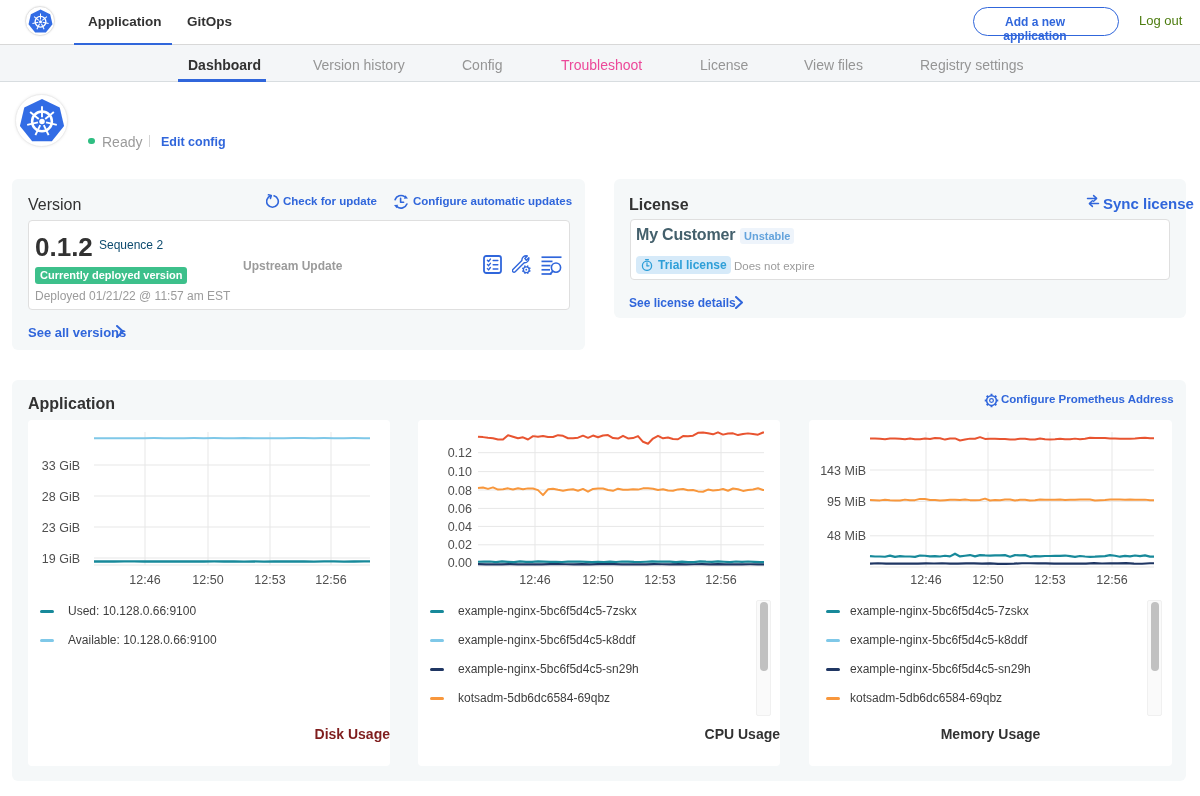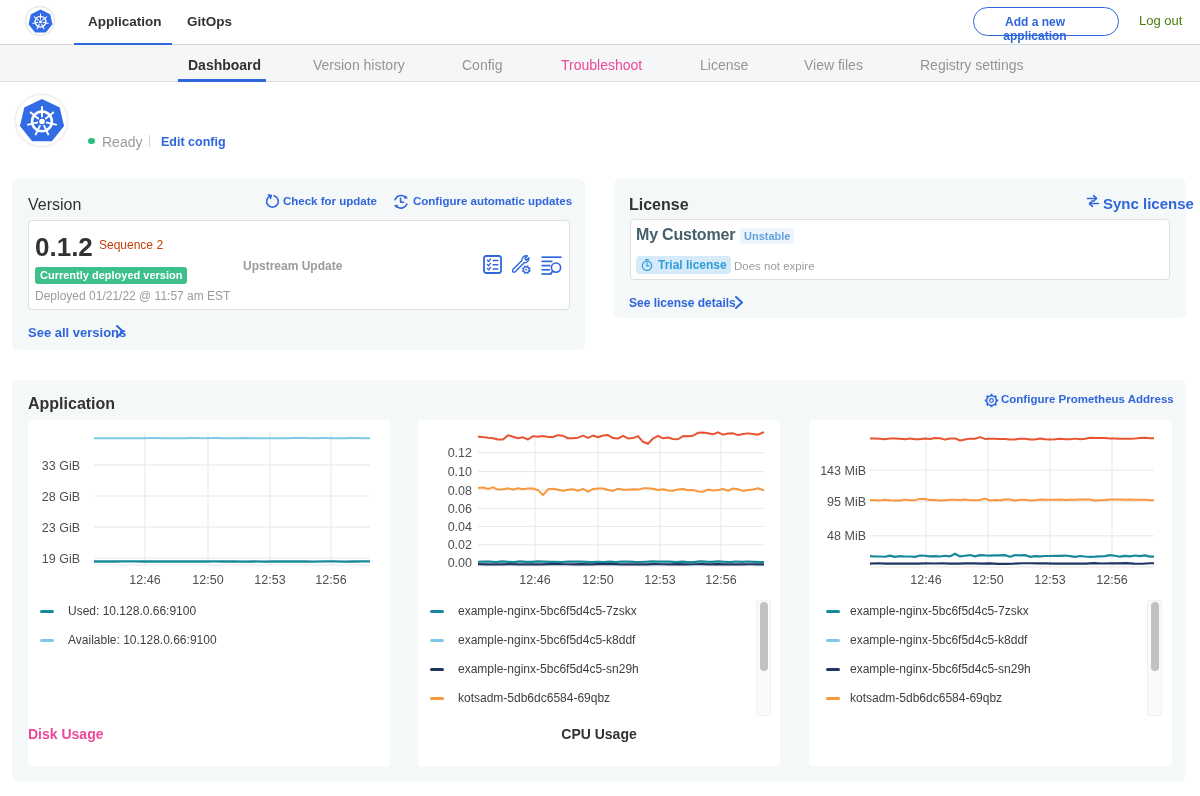--- a/index.html
+++ b/index.html
@@ -65,21 +65,21 @@
 <svg style="position:absolute;left:393px;top:193px" width="16" height="16" viewBox="0 0 16 16" fill="none">
       <path d="M2.1 6.65 A 6.3 6.3 0 0 1 11.6 3.64" stroke="#3066db" stroke-width="1.6" stroke-linecap="round"></path>
       <path d="M13.9 10.95 A 6.3 6.3 0 0 1 3.95 13.63" stroke="#3066db" stroke-width="1.6" stroke-linecap="round"></path>
       <path d="M12.4 2.2 L15.0 5.4 L10.9 5.8 Z" fill="#3066db"></path>
       <path d="M3.6 15.3 L1.0 12.1 L5.1 11.7 Z" fill="#3066db"></path>
       <path d="M7.6 5.4 V9.3 H10.6" stroke="#3066db" stroke-width="1.6" stroke-linecap="round" stroke-linejoin="round"></path>
     </svg>
 <div class="abs" style="left:413px;top:195px;font-size:11.5px;font-weight:bold;color:#3066db">Configure automatic updates</div>
 <div class="whitebox" style="left:28px;top:220px;width:542px;height:90px"></div>
 <div class="abs" style="left:35px;top:232px;font-size:26px;font-weight:bold;color:#323232">0.1.2</div>
-<div class="abs" style="left:99px;top:237.5px;font-size:12px;color:#c2410c">Sequence 2</div>
+<div class="abs" style="left:99px;top:237.5px;font-size:12px;color:#0c4a6e">Sequence 2</div>
 <div class="abs" style="left:35px;top:267px;height:17px;padding:0 5px;background:#3dc08b;border-radius:3px;font-size:11px;font-weight:bold;color:#fff;line-height:17px;display:inline-block">Currently deployed version</div>
 <div class="abs" style="left:35px;top:289px;font-size:12px;color:#9b9b9b">Deployed 01/21/22 @ 11:57 am EST</div>
 <div class="abs" style="left:243px;top:258.5px;font-size:12px;font-weight:bold;color:#9b9b9b">Upstream Update</div>
 <svg style="position:absolute;left:483px;top:255px" width="19" height="19" viewBox="0 0 19 19" fill="none">
       <rect x="1" y="1" width="17" height="17" rx="2.2" stroke="#3066db" stroke-width="1.8"></rect>
       <path d="M4.4 5.2 l1.2 1.3 1.8-2.4" stroke="#3066db" stroke-width="1.4" stroke-linecap="round" stroke-linejoin="round"></path>
       <path d="M4.4 9.4 l1.2 1.3 1.8-2.4" stroke="#3066db" stroke-width="1.4" stroke-linecap="round" stroke-linejoin="round"></path>
       <path d="M4.4 13.6 l1.2 1.3 1.8-2.4" stroke="#3066db" stroke-width="1.4" stroke-linecap="round" stroke-linejoin="round"></path>
       <line x1="10.2" y1="5.6" x2="14.8" y2="5.6" stroke="#3066db" stroke-width="1.5" stroke-linecap="round"></line>
       <line x1="10.2" y1="9.8" x2="14.8" y2="9.8" stroke="#3066db" stroke-width="1.5" stroke-linecap="round"></line>
@@ -172,21 +172,21 @@
         <text x="180" y="164" text-anchor="middle" font-size="12.5" fill="#4f4f4f" font-family="Liberation Sans, sans-serif">12:50</text>
         <text x="242" y="164" text-anchor="middle" font-size="12.5" fill="#4f4f4f" font-family="Liberation Sans, sans-serif">12:53</text>
         <text x="303" y="164" text-anchor="middle" font-size="12.5" fill="#4f4f4f" font-family="Liberation Sans, sans-serif">12:56</text>
         <polyline points="66.0,18.19 76.0,18.21 86.0,18.30 96.0,18.19 106.0,18.20 116.0,18.22 126.0,18.12 136.0,18.20 146.0,18.23 156.0,18.27 166.0,18.10 176.0,18.15 186.0,18.10 196.0,18.27 206.0,18.25 216.0,18.09 226.0,18.32 236.0,18.31 246.0,18.24 256.0,18.23 266.0,18.12 276.0,18.08 286.0,18.21 296.0,18.09 306.0,18.13 316.0,18.14 326.0,18.09 336.0,18.19 342.0,18.19" fill="none" stroke="#7fc8e8" stroke-width="2" stroke-linejoin="round"></polyline>
         <polyline points="66.0,141.49 76.0,141.54 86.0,141.54 96.0,141.41 106.0,141.38 116.0,141.47 126.0,141.45 136.0,141.57 146.0,141.55 156.0,141.52 166.0,141.51 176.0,141.54 186.0,141.41 196.0,141.49 206.0,141.42 216.0,141.60 226.0,141.39 236.0,141.58 246.0,141.40 256.0,141.54 266.0,141.46 276.0,141.48 286.0,141.58 296.0,141.38 306.0,141.39 316.0,141.60 326.0,141.50 336.0,141.40 342.0,141.40" fill="none" stroke="#17899a" stroke-width="2.4" stroke-linejoin="round"></polyline>
       </svg>
       <div style="position:absolute;left:12px;top:190px;width:14px;height:2.6px;border-radius:2px;background:#17899a"></div>
       <div style="position:absolute;left:40px;top:184px;font-size:12px;color:#3e3e3e">Used: 10.128.0.66:9100</div>
       <div style="position:absolute;left:12px;top:219px;width:14px;height:2.6px;border-radius:2px;background:#7fc8e8"></div>
       <div style="position:absolute;left:40px;top:213px;font-size:12px;color:#3e3e3e">Available: 10.128.0.66:9100</div>
-      <div style="position:absolute;left:0;top:306px;width:362px;text-align:left;font-size:14px;font-weight:bold;color:#ec4899">Disk Usage</div>
+      <div style="position:absolute;left:0;top:306px;width:362px;text-align:right;font-size:14px;font-weight:bold;color:#7f1d1d">Disk Usage</div>
     </div>
 <div class="abs" style="left:418px;top:420px;width:362px;height:346px">
       <svg style="position:absolute;left:0;top:0" width="362" height="175" viewBox="0 0 362 175">
         <line x1="60" y1="32.7" x2="346" y2="32.7" stroke="#e7e7e7" stroke-width="1"></line>
         <line x1="60" y1="51.6" x2="346" y2="51.6" stroke="#e7e7e7" stroke-width="1"></line>
         <line x1="60" y1="70" x2="346" y2="70" stroke="#e7e7e7" stroke-width="1"></line>
         <line x1="60" y1="88.4" x2="346" y2="88.4" stroke="#e7e7e7" stroke-width="1"></line>
         <line x1="60" y1="106.4" x2="346" y2="106.4" stroke="#e7e7e7" stroke-width="1"></line>
         <line x1="60" y1="124.8" x2="346" y2="124.8" stroke="#e7e7e7" stroke-width="1"></line>
         <line x1="60" y1="142.7" x2="346" y2="142.7" stroke="#e7e7e7" stroke-width="1"></line>
@@ -214,21 +214,21 @@
       <div style="position:absolute;left:12px;top:190px;width:14px;height:2.6px;border-radius:2px;background:#17899a"></div>
       <div style="position:absolute;left:40px;top:184px;font-size:12px;color:#3e3e3e">example-nginx-5bc6f5d4c5-7zskx</div>
       <div style="position:absolute;left:12px;top:219px;width:14px;height:2.6px;border-radius:2px;background:#7fc8e8"></div>
       <div style="position:absolute;left:40px;top:213px;font-size:12px;color:#3e3e3e">example-nginx-5bc6f5d4c5-k8ddf</div>
       <div style="position:absolute;left:12px;top:248px;width:14px;height:2.6px;border-radius:2px;background:#1f3663"></div>
       <div style="position:absolute;left:40px;top:242px;font-size:12px;color:#3e3e3e">example-nginx-5bc6f5d4c5-sn29h</div>
       <div style="position:absolute;left:12px;top:277px;width:14px;height:2.6px;border-radius:2px;background:#f8973c"></div>
       <div style="position:absolute;left:40px;top:271px;font-size:12px;color:#3e3e3e">kotsadm-5db6dc6584-69qbz</div>
       <div style="position:absolute;left:338px;top:180px;width:15px;height:116px;background:#fafafa;border:1px solid #f0f0f0;border-radius:2px"></div>
       <div style="position:absolute;left:342px;top:182px;width:8px;height:69px;background:#c1c1c1;border-radius:4px"></div>
-      <div style="position:absolute;left:0;top:306px;width:362px;text-align:center;font-size:14px;font-weight:bold;color:#323232">CPU Usage</div>
+      <div style="position:absolute;left:0;top:306px;width:362px;text-align:right;font-size:14px;font-weight:bold;color:#323232">CPU Usage</div>
     </div>
 <div class="abs" style="left:809px;top:420px;width:363px;height:346px">
       <svg style="position:absolute;left:0;top:0" width="363" height="175" viewBox="0 0 363 175">
         <line x1="61" y1="50" x2="345" y2="50" stroke="#e7e7e7" stroke-width="1"></line>
         <line x1="61" y1="81.3" x2="345" y2="81.3" stroke="#e7e7e7" stroke-width="1"></line>
         <line x1="61" y1="115.8" x2="345" y2="115.8" stroke="#e7e7e7" stroke-width="1"></line>
         <line x1="61" y1="147" x2="345" y2="147" stroke="#e7e7e7" stroke-width="1"></line>
         <line x1="117" y1="12" x2="117" y2="147" stroke="#e7e7e7" stroke-width="1"></line>
         <line x1="179" y1="12" x2="179" y2="147" stroke="#e7e7e7" stroke-width="1"></line>
         <line x1="241" y1="12" x2="241" y2="147" stroke="#e7e7e7" stroke-width="1"></line>
@@ -248,13 +248,14 @@
       <div style="position:absolute;left:17px;top:190px;width:14px;height:2.6px;border-radius:2px;background:#17899a"></div>
       <div style="position:absolute;left:41px;top:184px;font-size:12px;color:#3e3e3e">example-nginx-5bc6f5d4c5-7zskx</div>
       <div style="position:absolute;left:17px;top:219px;width:14px;height:2.6px;border-radius:2px;background:#7fc8e8"></div>
       <div style="position:absolute;left:41px;top:213px;font-size:12px;color:#3e3e3e">example-nginx-5bc6f5d4c5-k8ddf</div>
       <div style="position:absolute;left:17px;top:248px;width:14px;height:2.6px;border-radius:2px;background:#1f3663"></div>
       <div style="position:absolute;left:41px;top:242px;font-size:12px;color:#3e3e3e">example-nginx-5bc6f5d4c5-sn29h</div>
       <div style="position:absolute;left:17px;top:277px;width:14px;height:2.6px;border-radius:2px;background:#f8973c"></div>
       <div style="position:absolute;left:41px;top:271px;font-size:12px;color:#3e3e3e">kotsadm-5db6dc6584-69qbz</div>
       <div style="position:absolute;left:338px;top:180px;width:15px;height:116px;background:#fafafa;border:1px solid #f0f0f0;border-radius:2px"></div>
       <div style="position:absolute;left:342px;top:182px;width:8px;height:69px;background:#c1c1c1;border-radius:4px"></div>
+      <div style="position:absolute;left:0;top:306px;width:363px;text-align:center;font-size:14px;font-weight:bold;color:#323232">Memory Usage</div>
     </div>
 </div>
 </body></html>

